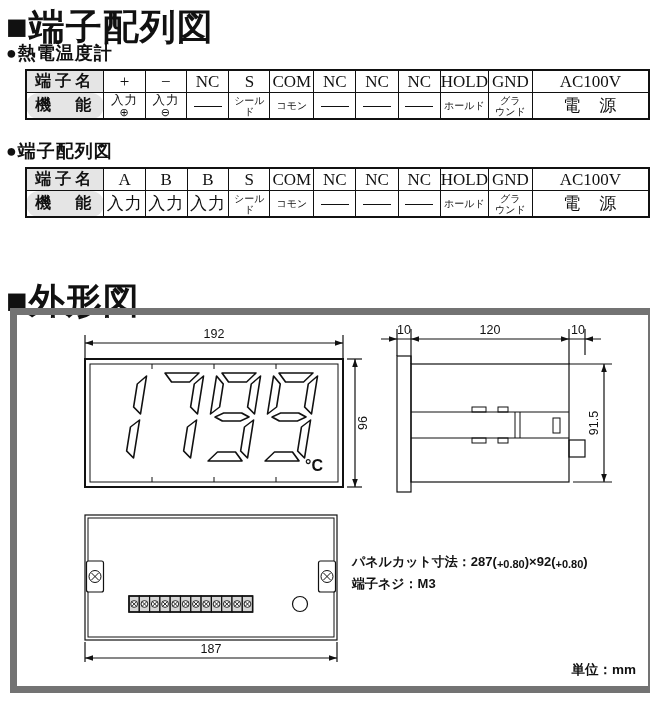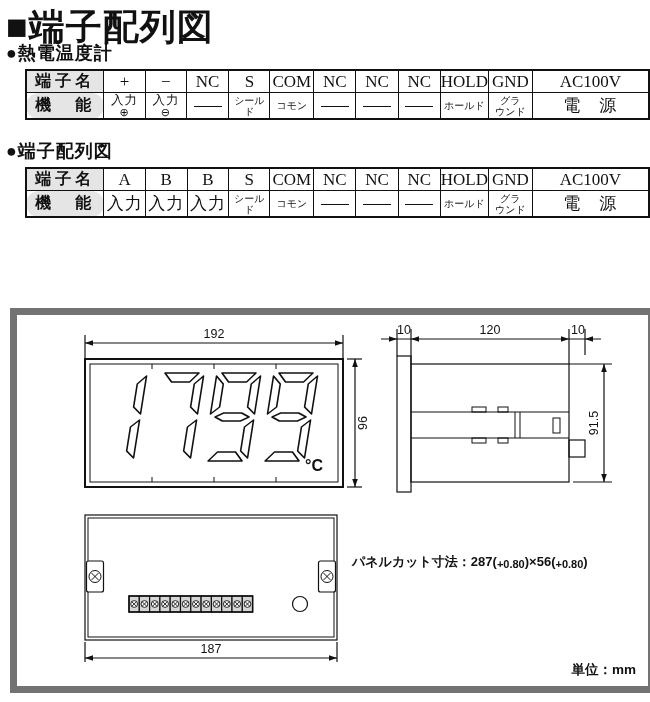--- a/index.html
+++ b/index.html
@@ -155,20 +155,21 @@
           </td>
           <td>
             <span class="kana">グラ</span>
             <span class="kana">ウンド</span>
           </td>
           <td><span class="cjk">電　源</span></td>
         </tr>
       </tbody>
     </table>
 
+  <div class="h1" style="top:277px">■外形図</div>
 
   <div id="obox">
     <svg id="dwg" width="631" height="371" viewBox="0 0 631 371">
 
       <g>
         <line class="ln" x1="68" y1="20" x2="68" y2="44"></line>
         <line class="ln" x1="326" y1="20" x2="326" y2="44"></line>
         <line class="ln" x1="68" y1="28" x2="326" y2="28"></line>
         <path class="ah" d="M68,28 l8,-2.8 v5.6 z"></path>
         <path class="ah" d="M326,28 l-8,-2.8 v5.6 z"></path>
@@ -340,22 +341,23 @@
         <path class="ah" d="M320,343 l-8,-2.8 v5.6 z"></path>
         <text class="dim" x="194" y="338" text-anchor="middle">187</text>
       </g>
     </svg>
 
     <div class="notes">
       <div>
         <span>パネルカット寸法：</span><span>287</span><span>(</span><span class="st">
             <span>+0.8</span>
             <span>0</span>
-          </span><span>)</span><span>×</span><span>56</span><span>(</span><span class="st">
+          </span><span>)</span><span>×</span><span>92</span><span>(</span><span class="st">
             <span>+0.8</span>
             <span>0</span>
           </span><span>)</span>
       </div>
+      <div>端子ネジ：M3</div>
     </div>
 
     <div class="unitnote">単位：mm</div>
   </div>
 </div>
 
 </body></html>

